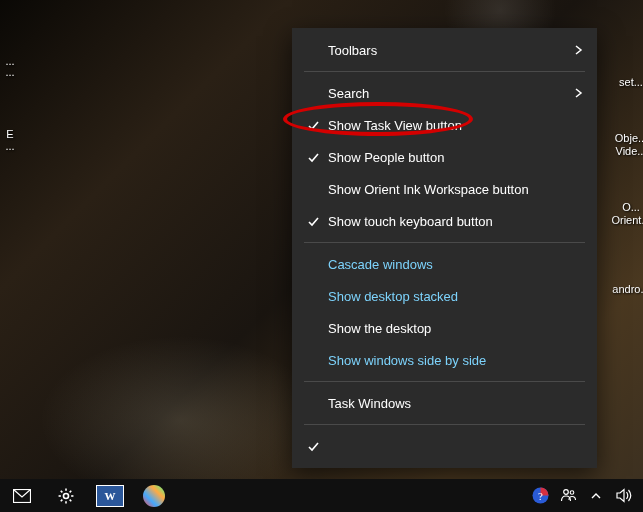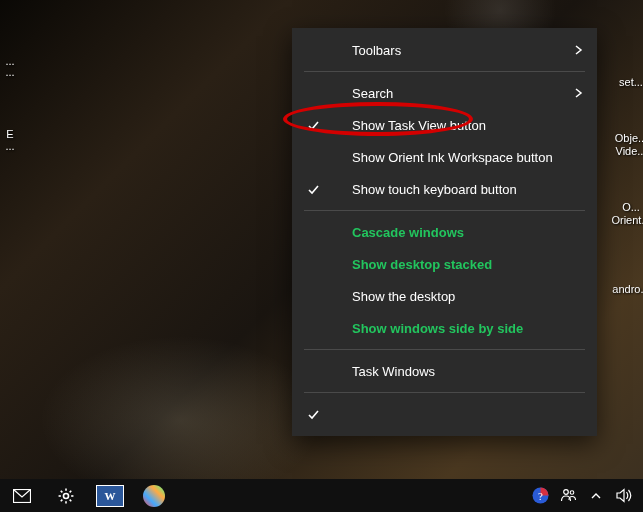--- a/index.html
+++ b/index.html
@@ -42,29 +42,29 @@
       color: #fff;
     }
     .menu-item {
       display: flex;
       align-items: center;
       height: 32px;
       padding: 0 14px 0 10px;
       cursor: default;
       position: relative;
     }
-    .menu-item.disabled { color: #22c55e; font-weight: bold; }
+    .menu-item.disabled { color: #7dd3fc; }
     .menu-icon {
       width: 22px;
       display: flex;
       align-items: center;
       justify-content: center;
       flex: 0 0 22px;
     }
-    .menu-label { flex: 1; padding-left: 4px; margin-left: 24px; }
+    .menu-label { flex: 1; padding-left: 4px; }
     .menu-arrow {
       flex: 0 0 14px;
       display: flex;
       align-items: center;
       justify-content: flex-end;
     }
     .sep {
       height: 1px;
       background: #4a4a4a;
       margin: 5px 12px;
@@ -163,20 +163,28 @@
 
   <div class="menu-item">
     <span class="menu-icon">
       <svg width="13" height="13" viewBox="0 0 13 13">
           <path d="M2 7 L5 10 L11 3" stroke="#fff" stroke-width="1.6" fill="none"></path>
         </svg>
     </span>
     <span class="menu-label">Show Task View button</span>
   </div>
 
+  <div class="menu-item">
+    <span class="menu-icon">
+      <svg width="13" height="13" viewBox="0 0 13 13">
+          <path d="M2 7 L5 10 L11 3" stroke="#fff" stroke-width="1.6" fill="none"></path>
+        </svg>
+    </span>
+    <span class="menu-label">Show People button</span>
+  </div>
 
   <div class="menu-item">
     <span class="menu-icon"></span>
     <span class="menu-label">Show Orient Ink Workspace button</span>
   </div>
 
   <div class="menu-item">
     <span class="menu-icon">
       <svg width="13" height="13" viewBox="0 0 13 13">
           <path d="M2 7 L5 10 L11 3" stroke="#fff" stroke-width="1.6" fill="none"></path>

